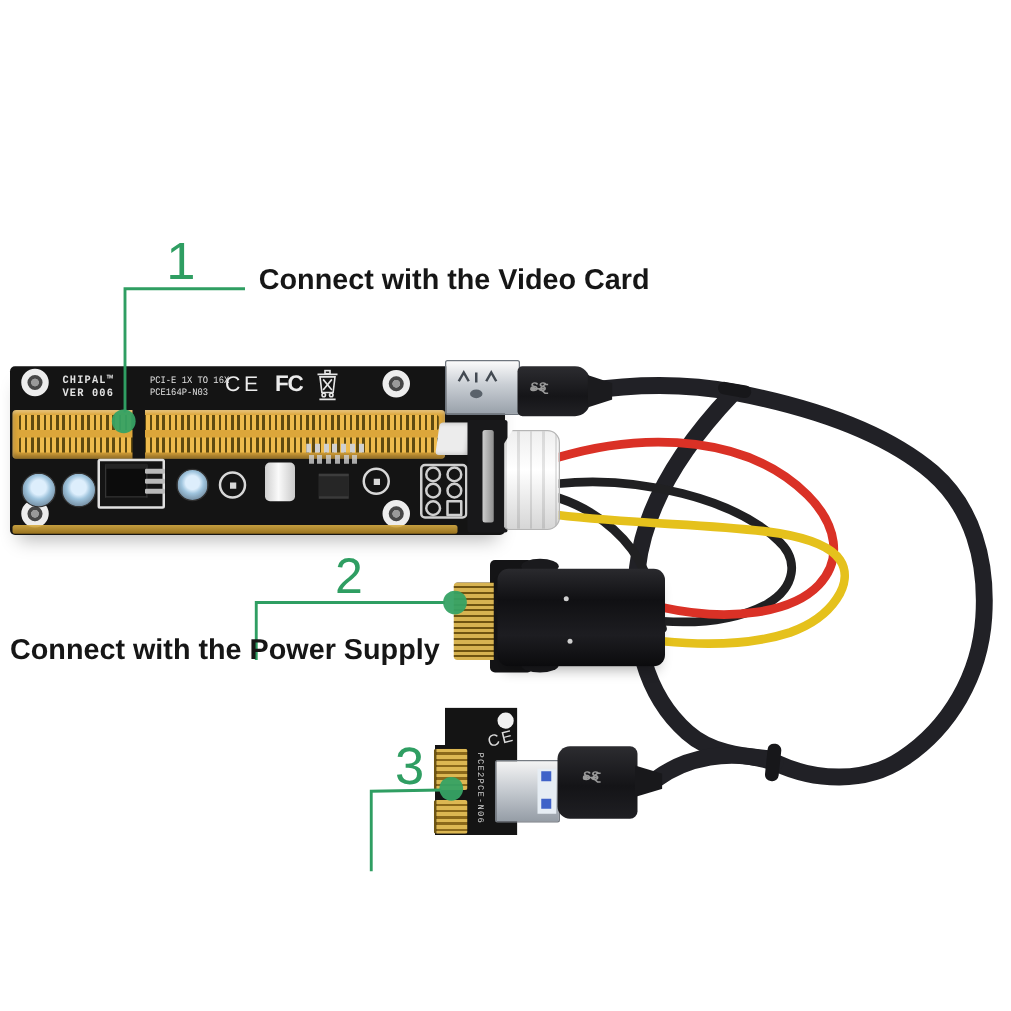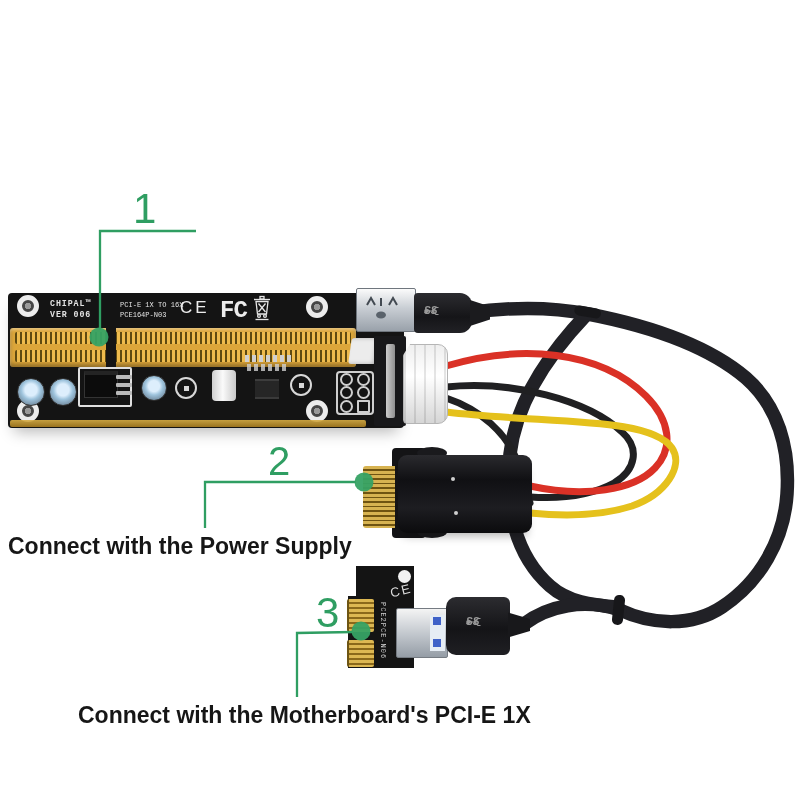--- a/index.html
+++ b/index.html
@@ -10,37 +10,37 @@
 
   
   #title{left:0;top:42px;width:809px;text-align:center;font-size:50px;font-weight:bold;
          color:#2f9e62;letter-spacing:0px;}
   .callout-num{font-size:42px;color:#2f9e62;line-height:1;}
   #n1{left:133px;top:188px;}
   #n2{left:268px;top:441px;font-size:40px;}
   #n3{left:316px;top:592px;}
   .callout-label{font-size:23px;font-weight:bold;color:#161616;line-height:1.2;}
   #l1{left:207px;top:210px;}
-  #l2{left:8px;top:533px;}
+  #l2{left:8px;top:506px;}
   #l3{left:78px;top:702px;}
 
   
   #riser{left:8px;top:293px;width:396px;height:135px;background:#141414;border-radius:4px;
          box-shadow:0 10px 14px -6px rgba(0,0,0,0.28);z-index:2;}
   .hole{position:absolute;width:22px;height:22px;border-radius:50%;border:5px solid #ededed;
         background:radial-gradient(circle,#9a9a9a 0 35%,#474747 40% 100%);box-sizing:border-box;}
   #hole-tl{left:9px;top:2px;} #hole-tr{left:298px;top:3px;}
   #hole-bl{left:9px;top:107px;} #hole-br{left:298px;top:107px;}
   .silk{position:absolute;color:#e2e2e2;font-family:"Liberation Mono",monospace;
         white-space:pre;transform-origin:left top;}
   #brand{left:42px;top:6px;font-size:9px;font-weight:bold;letter-spacing:1px;line-height:1.25;transform:scaleX(.92);}
   #model{left:112px;top:7px;font-size:8px;letter-spacing:0;line-height:1.3;transform:scaleX(.88);}
   #ce-mark{left:172px;top:5px;font-size:17px;letter-spacing:3px;color:#ececec;font-family:"Liberation Sans",sans-serif;}
-  #fc-mark{left:212px;top:4px;font-size:24px;font-weight:bold;color:#ececec;letter-spacing:-1px;
-           font-family:Liberation Mono, monospace;}
+  #fc-mark{left:212px;top:4px;font-size:18px;font-weight:bold;color:#ececec;letter-spacing:-1px;
+           font-family:Liberation Sans, sans-serif;}
   #weee{left:244px;top:2px;}
 
   
   #slot{left:2px;top:35px;width:346px;height:39px;background:#dca63a;border-radius:3px;
         box-shadow:inset 0 2px 3px rgba(255,255,255,.35),inset 0 -3px 4px rgba(0,0,0,.35);}
   .teeth{position:absolute;left:5px;right:5px;height:12px;border-radius:2px;
          background:repeating-linear-gradient(90deg,#5f4a10 0 2px,#eebb4d 2px 5px);}
   #teeth-top{top:4px;} #teeth-bot{top:22px;}
   #slot-key{position:absolute;left:96px;top:0;width:10px;height:39px;background:#151515;}
   #slot-latch{left:342px;top:45px;width:28px;height:26px;background:#ececec;border-radius:3px;
@@ -289,15 +289,15 @@
     <g fill="#36a264" opacity="0.95">
       <circle cx="99" cy="337" r="9.5"></circle>
       <circle cx="364" cy="482" r="9.5"></circle>
       <circle cx="361" cy="631" r="9.5"></circle>
     </g>
   </svg>
 
   <div id="n1" class="abs callout-num" style="z-index:7;">1</div>
   <div id="n2" class="abs callout-num" style="z-index:7;">2</div>
   <div id="n3" class="abs callout-num" style="z-index:7;">3</div>
+  <div id="l1" class="abs callout-label" style="z-index:7;">Connect with the Video Card</div>
   <div id="l2" class="abs callout-label" style="z-index:7;">Connect with the Power Supply</div>
-  <div id="l3" class="abs callout-label" style="z-index:7;">Connect with the Motherboard's PCI-E 1X</div>
 </div>
 
 </body></html>

